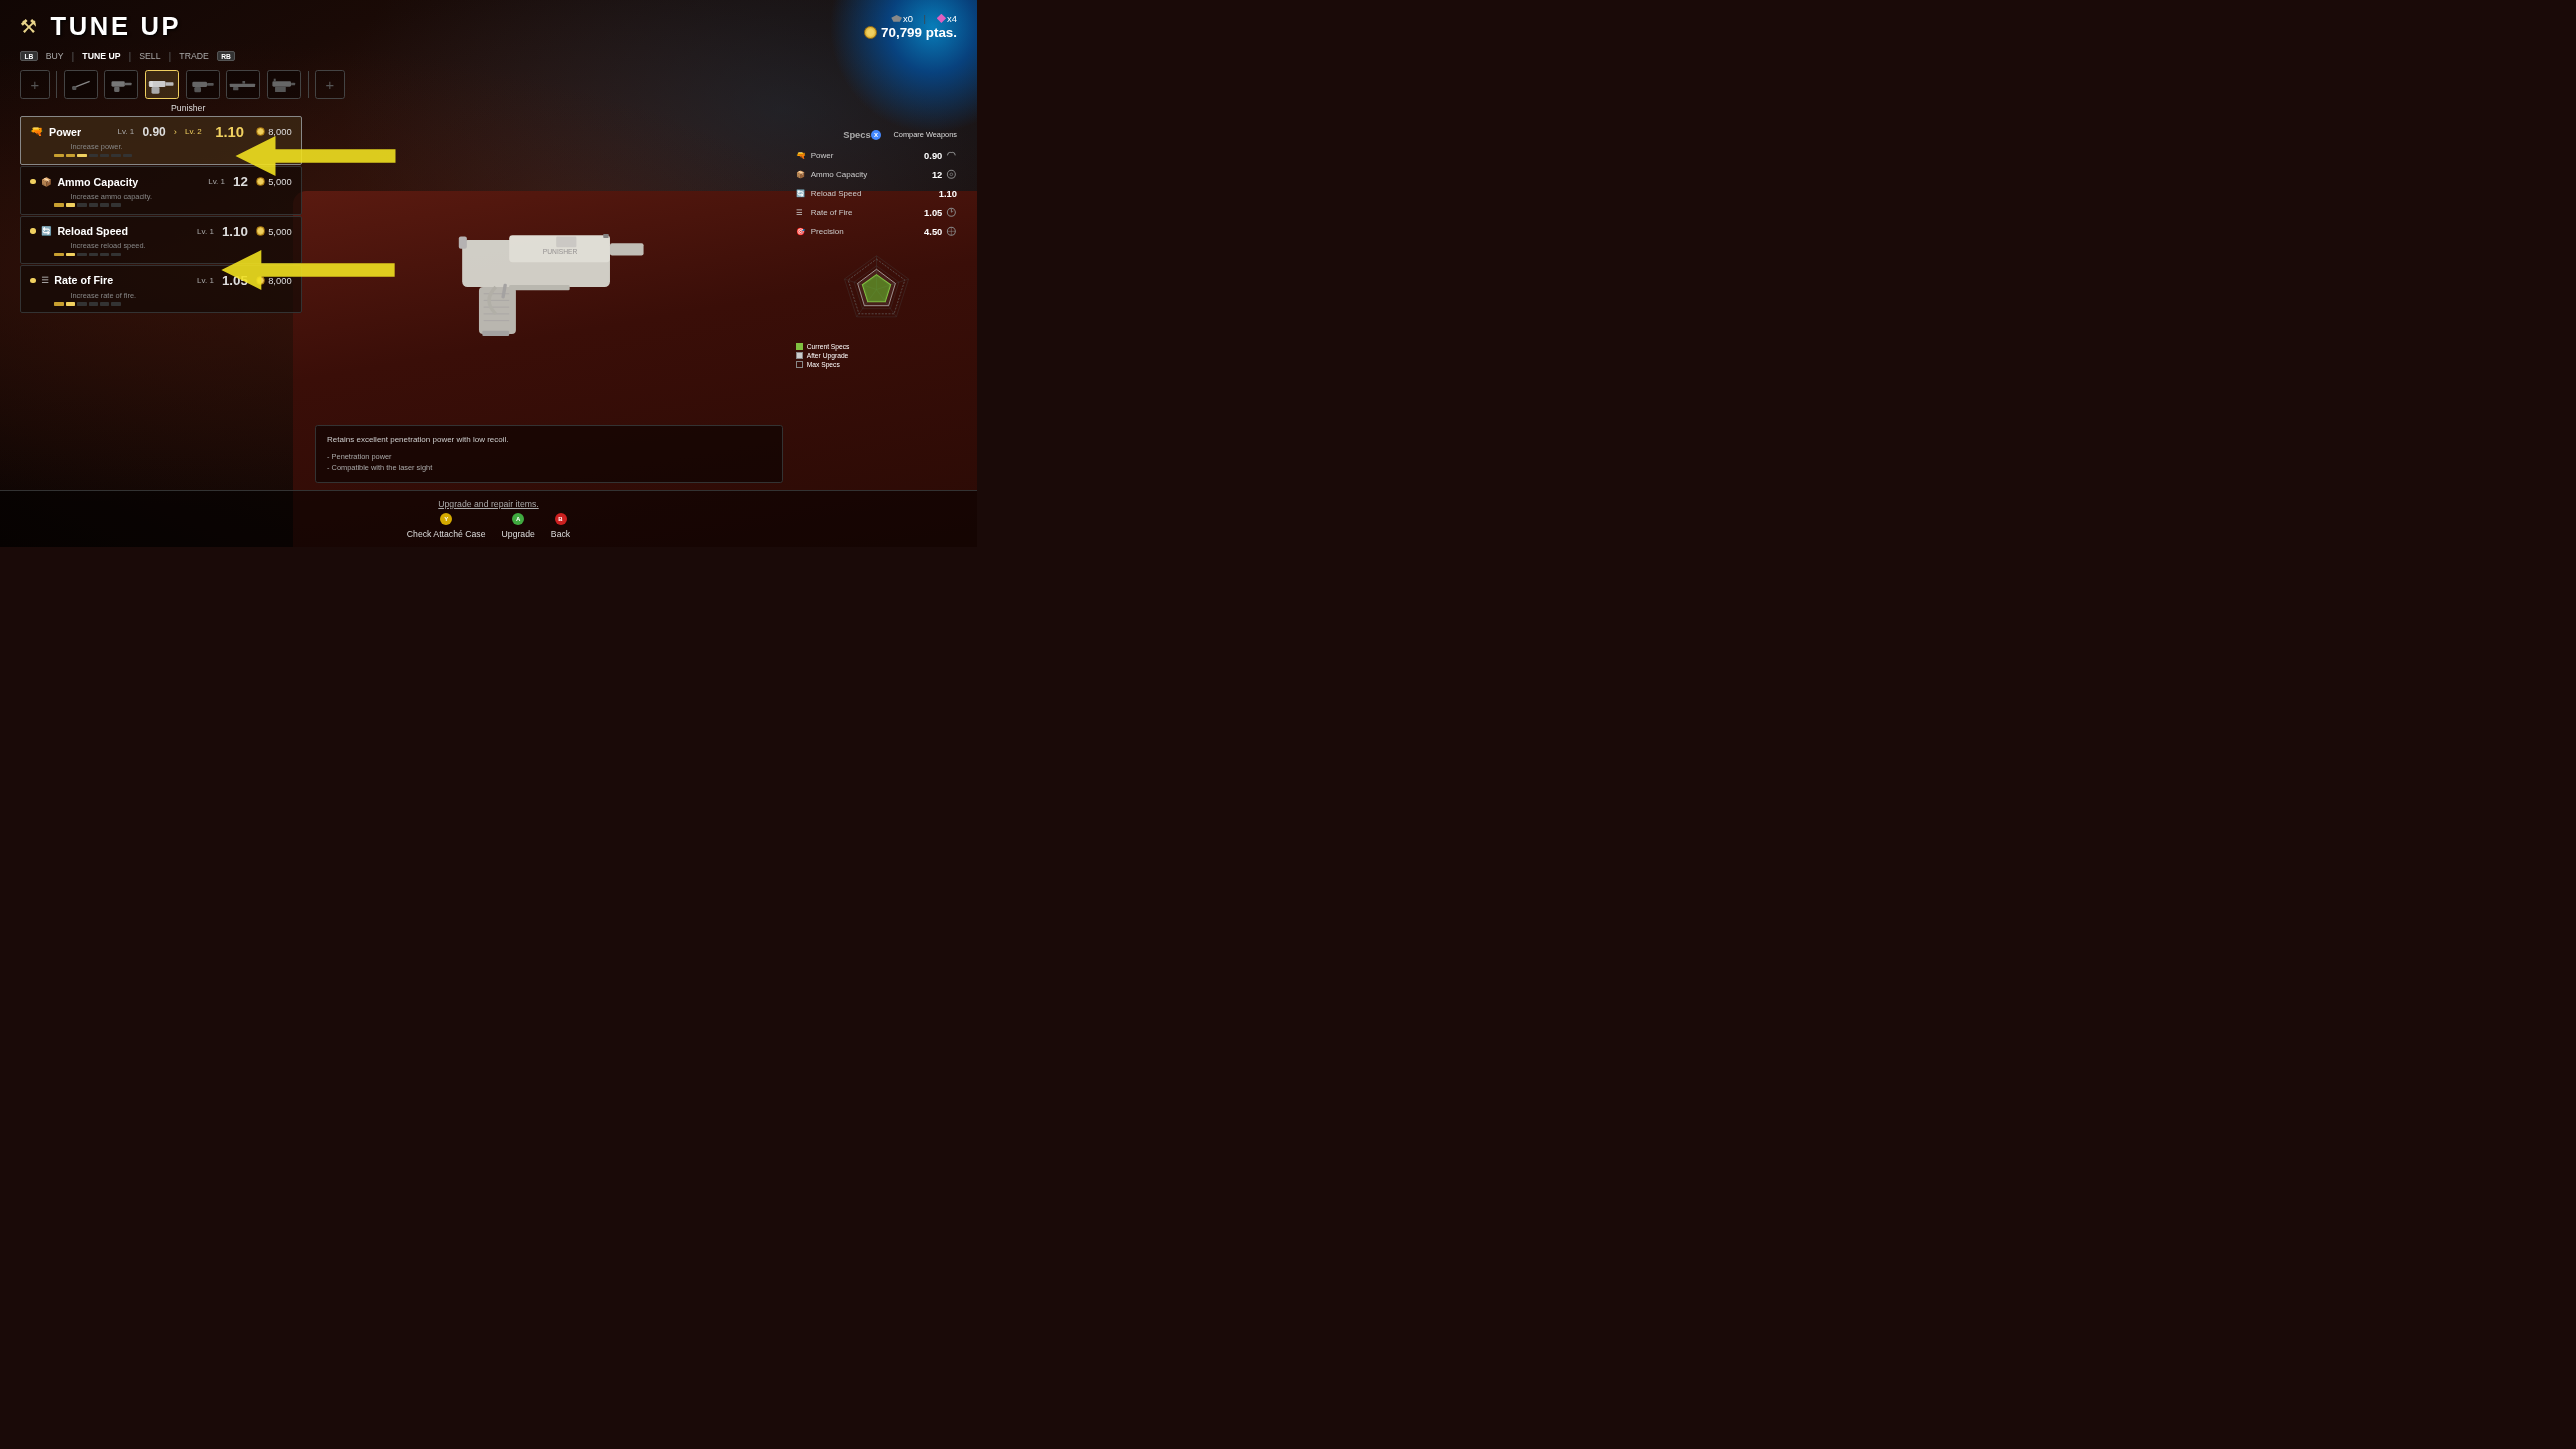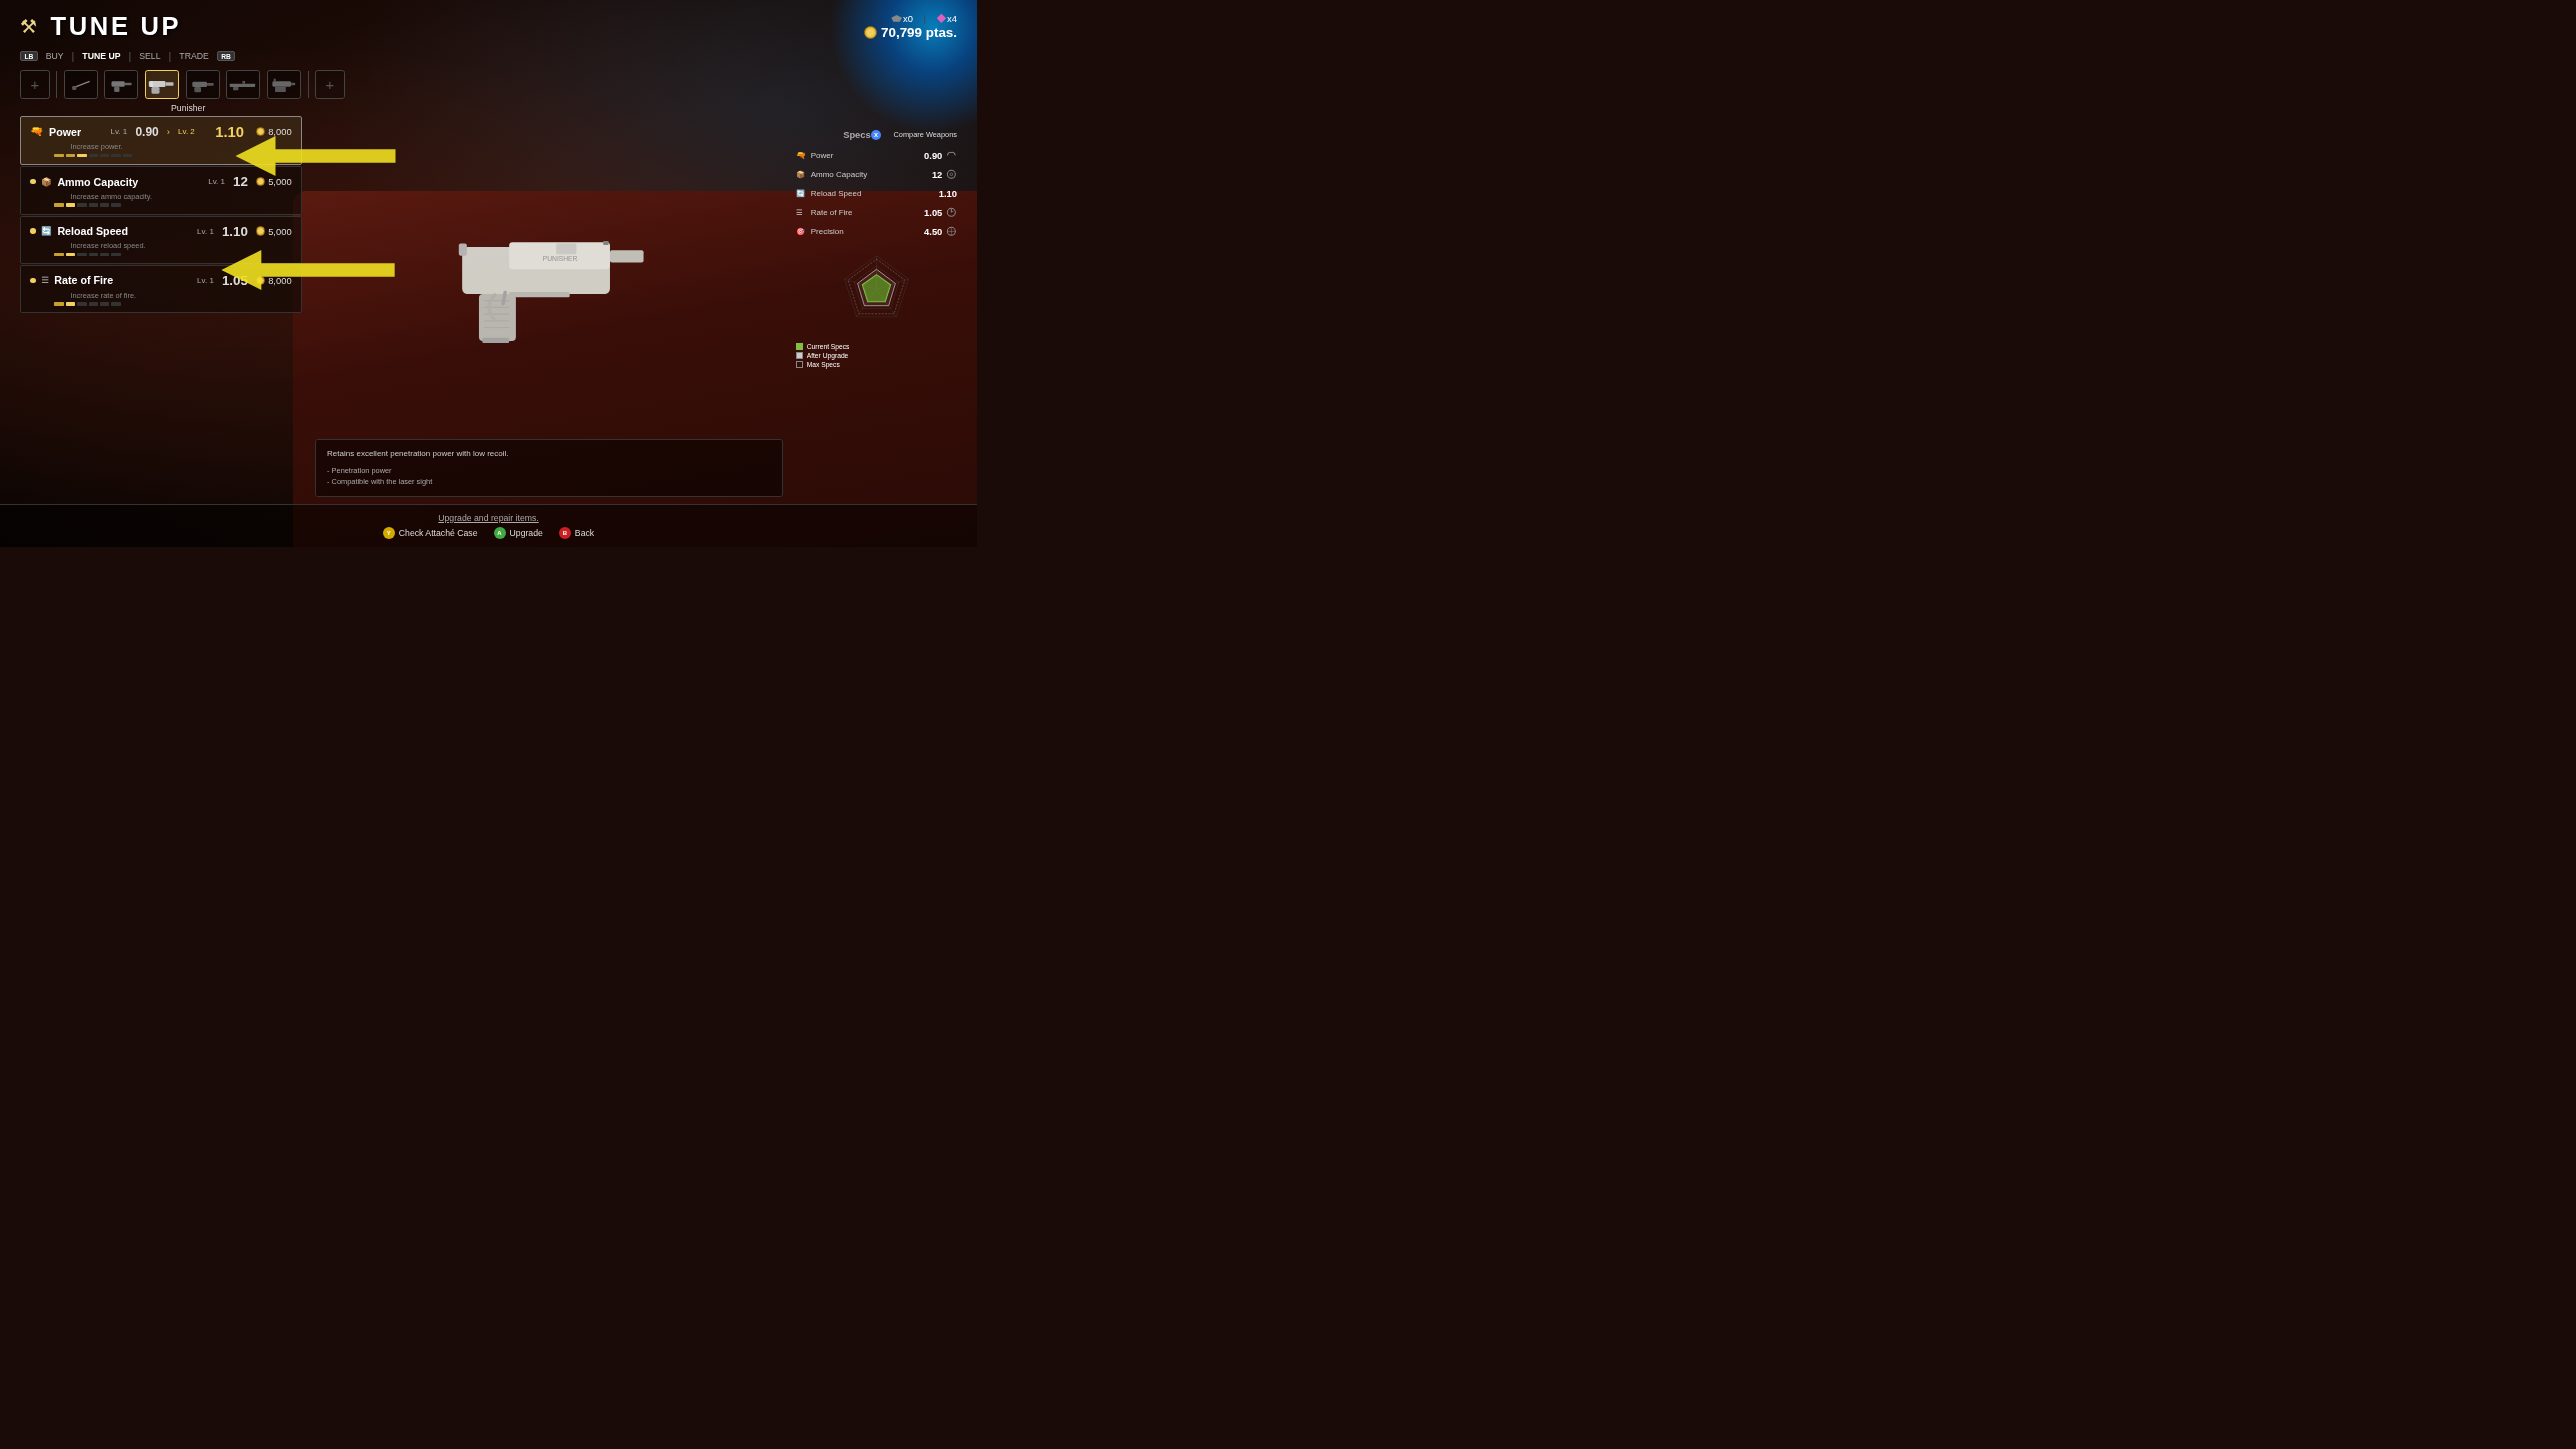--- a/index.html
+++ b/index.html
@@ -290,21 +290,21 @@
 
     .upgrade-arrow {
       color: #f0d060;
       font-size: 9.4px;
       margin-right: 2.7px;
     }
 
     .upgrade-level-next {
       font-size: 8px;
       color: #f0d060;
-      margin-right: 15px;
+      margin-right: 8px;
     }
 
     .upgrade-value-next {
       font-size: 14.8px;
       font-weight: bold;
       color: #f0d060;
       margin-right: 6.7px;
     }
 
     .upgrade-cost {
@@ -508,20 +508,21 @@
       justify-content: center;
       gap: 16px;
       font-size: 8.7px;
       color: #ddd;
     }
 
     .action-btn {
       display: flex;
       align-items: center;
       gap: 4px;
+      flex-direction: column;
     }
 
     .btn-y {
       width: 12px;
       height: 12px;
       border-radius: 50%;
       background: #d4aa00;
       display: inline-flex;
       align-items: center;
       justify-content: center;

